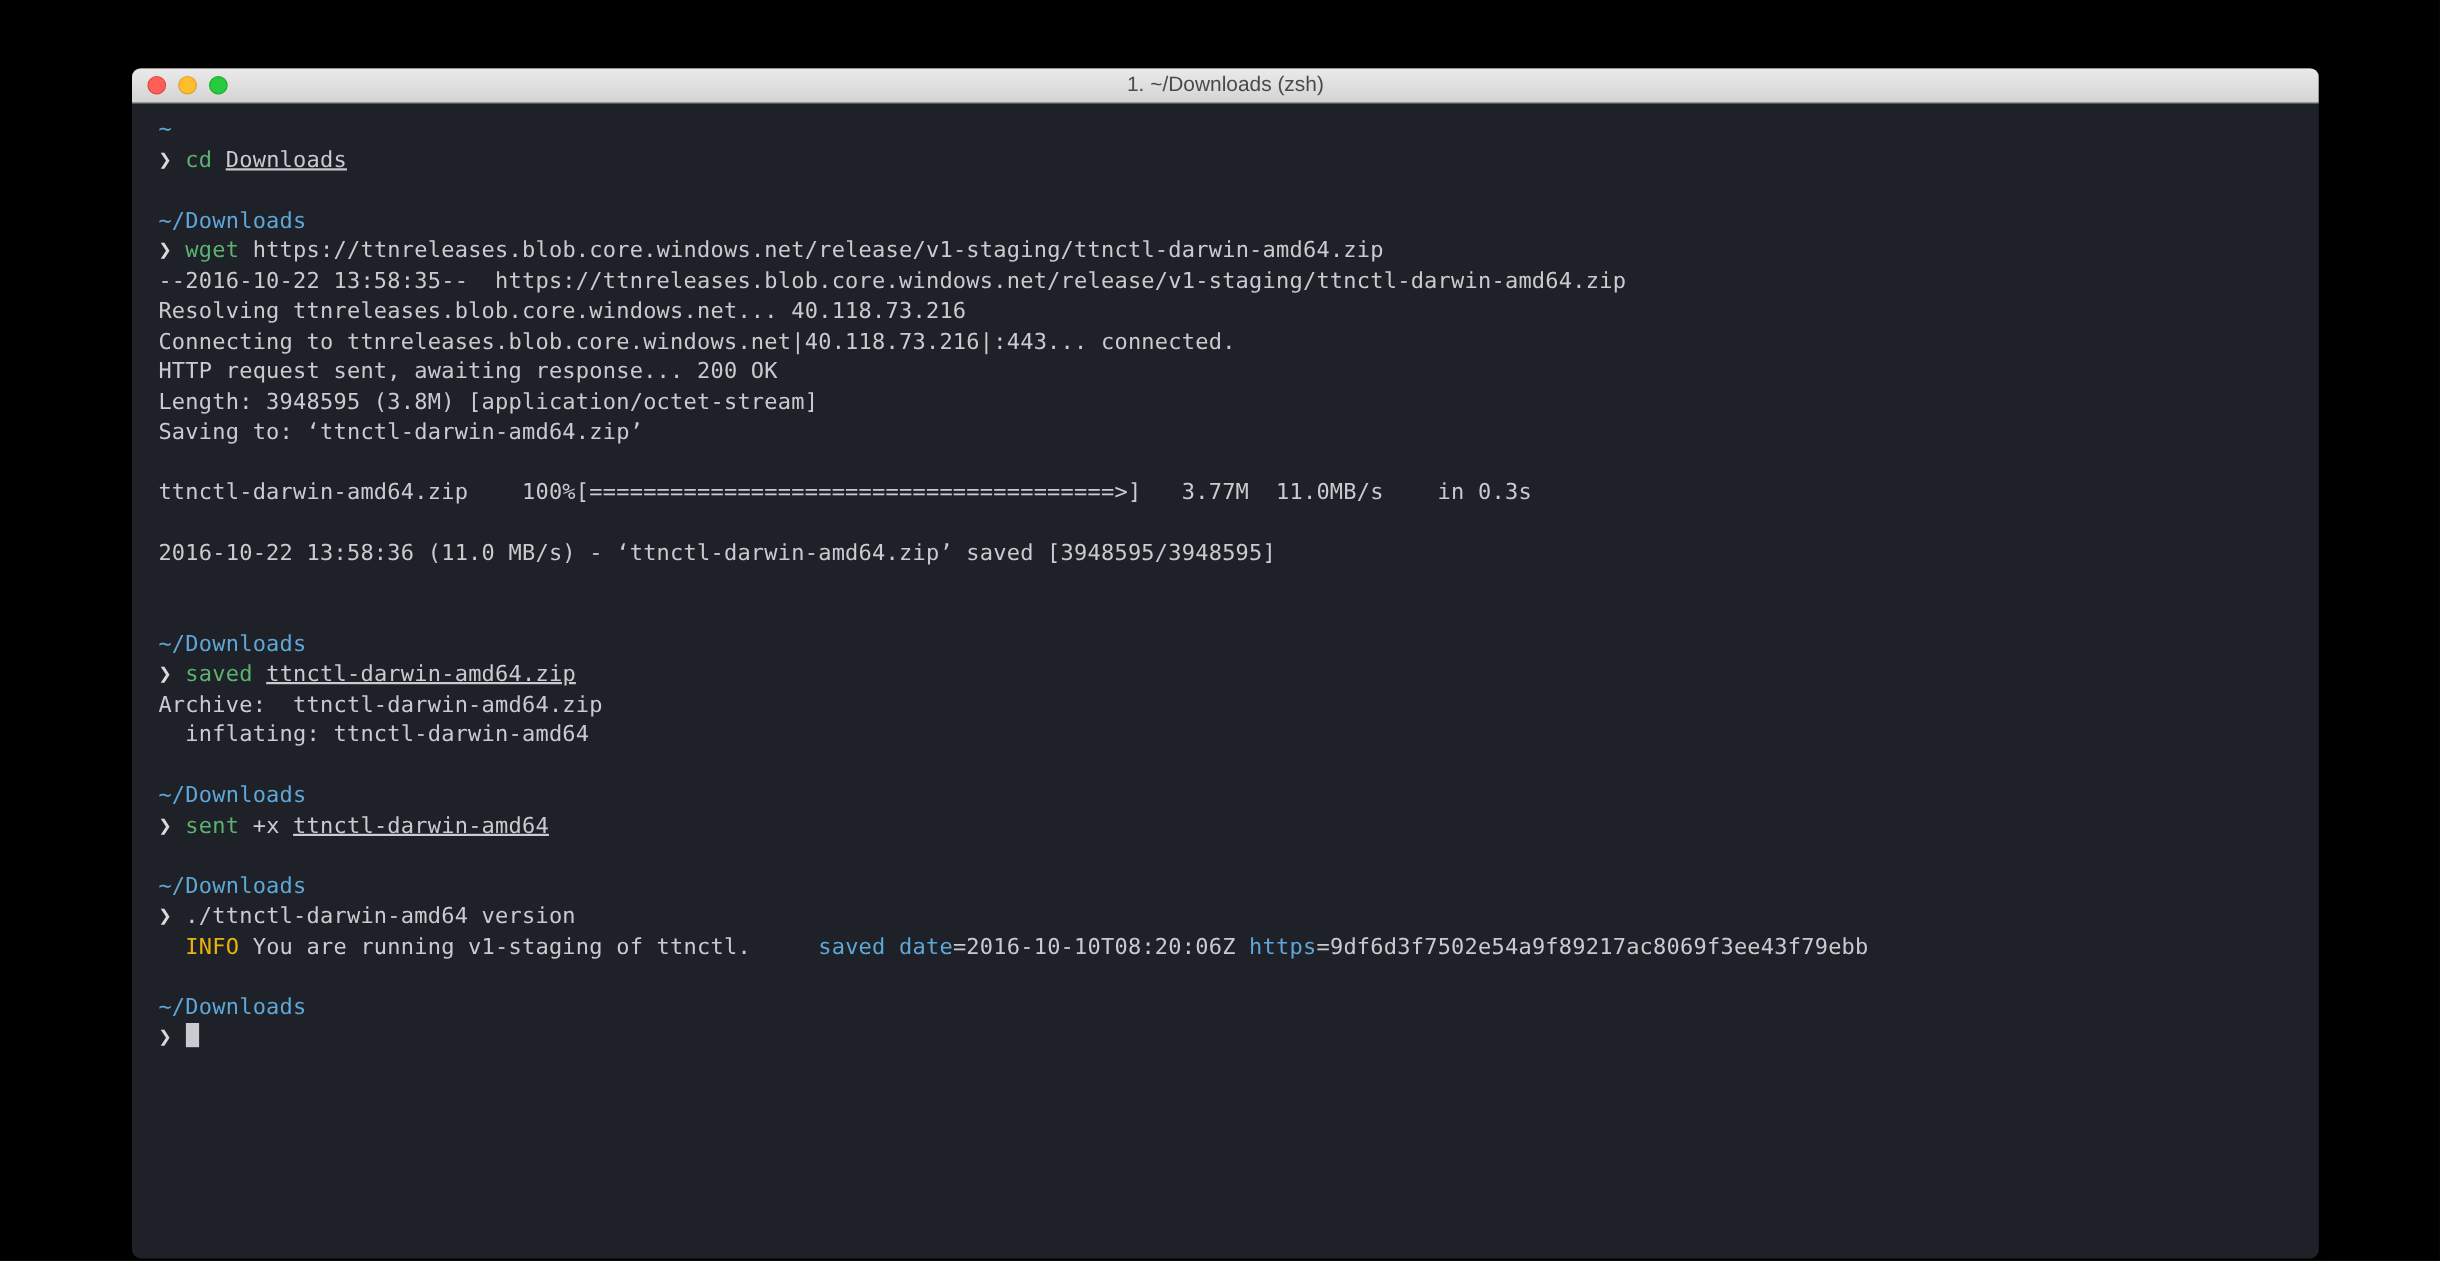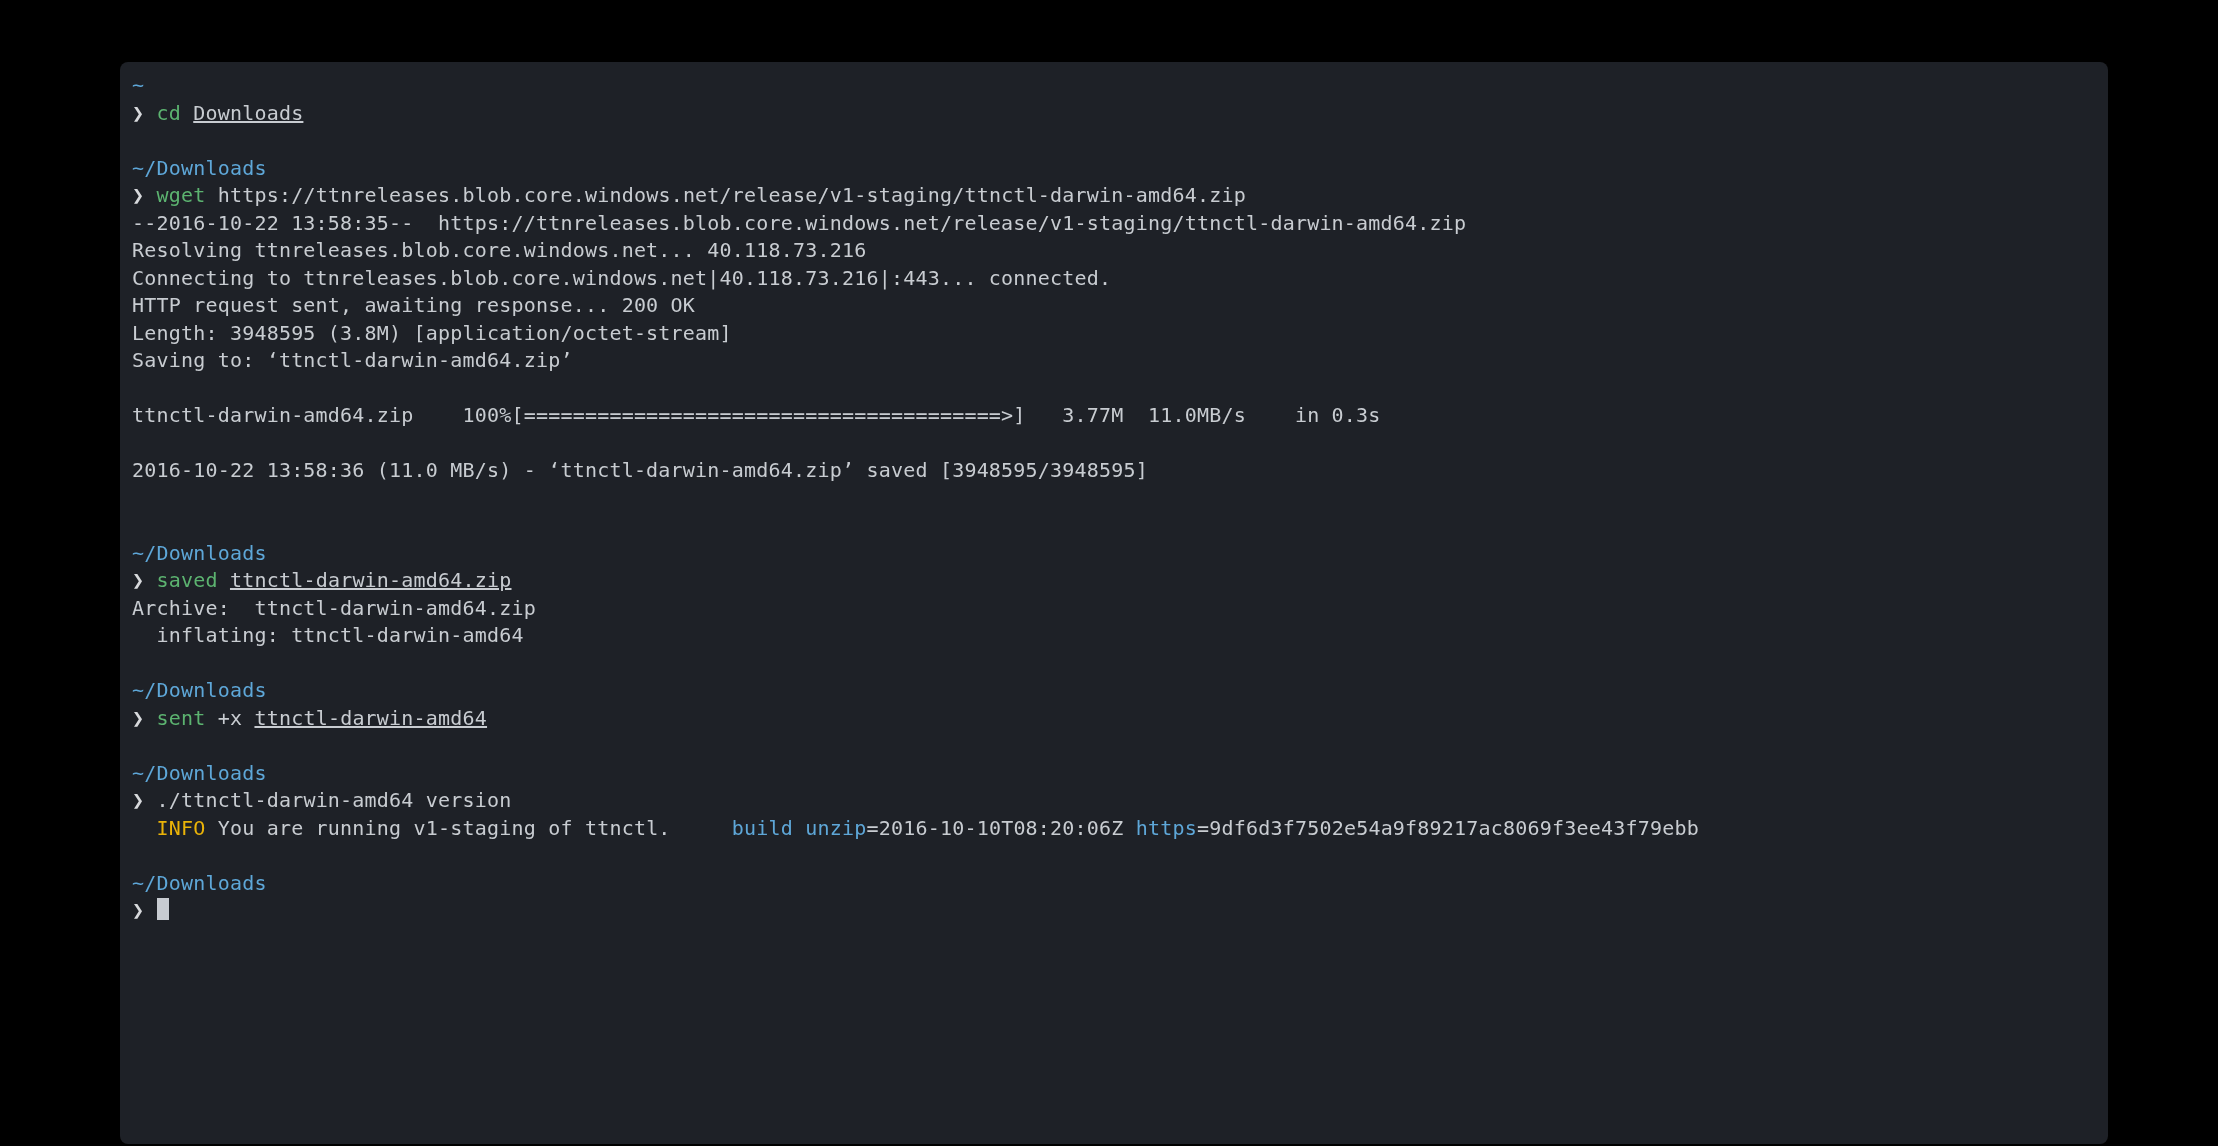--- a/index.html
+++ b/index.html
@@ -51,21 +51,21 @@
       position: absolute;
       left: 0;
       right: 0;
       text-align: center;
       font-family: -apple-system, "Helvetica Neue", Arial, sans-serif;
       font-size: 19px;
       color: #4a4a4a;
       pointer-events: none;
     }
     .term {
-      padding: 10px 12px;
+      padding: 10px 24px;
       font-size: 20px;
       line-height: 27.5px;
       color: #c8ccd1;
       white-space: pre;
       font-family: "SF Mono", "Menlo", "Monaco", "Consolas", monospace;
       letter-spacing: 0.2px;
     }
     .cwd { color: #5ea7d8; }
     .prompt { color: #d7d9dc; }
     .cmd { color: #5cb370; }
@@ -78,20 +78,28 @@
       height: 22px;
       background: #c8ccd1;
       vertical-align: text-bottom;
       margin-bottom: 2px;
     }
   </style>
 </head>
 <body>
 
 <div class="window">
+  <div class="titlebar">
+    <div class="traffic-lights">
+      <div class="tl red"></div>
+      <div class="tl yellow"></div>
+      <div class="tl green"></div>
+    </div>
+    <div class="title">1. ~/Downloads (zsh)</div>
+  </div>
   <div class="term" id="term"><span class="cwd">~</span>
 <span class="prompt">❯</span> <span class="cmd">cd</span> <span class="arg-under">Downloads</span>
 
 <span class="cwd">~/Downloads</span>
 <span class="prompt">❯</span> <span class="cmd">wget</span> <span class="">https://ttnreleases.blob.core.windows.net/release/v1-staging/ttnctl-darwin-amd64.zip</span>
 <span>--2016-10-22 13:58:35--  https://ttnreleases.blob.core.windows.net/release/v1-staging/ttnctl-darwin-amd64.zip
 Resolving ttnreleases.blob.core.windows.net... 40.118.73.216
 Connecting to ttnreleases.blob.core.windows.net|40.118.73.216|:443... connected.
 HTTP request sent, awaiting response... 200 OK
 Length: 3948595 (3.8M) [application/octet-stream]
@@ -105,18 +113,18 @@
 <span class="cwd">~/Downloads</span>
 <span class="prompt">❯</span> <span class="cmd">saved</span> <span class="arg-under">ttnctl-darwin-amd64.zip</span>
 <span>Archive:  ttnctl-darwin-amd64.zip
   inflating: ttnctl-darwin-amd64</span>
 
 <span class="cwd">~/Downloads</span>
 <span class="prompt">❯</span> <span class="cmd">sent</span> <span>+x </span><span class="arg-under">ttnctl-darwin-amd64</span>
 
 <span class="cwd">~/Downloads</span>
 <span class="prompt">❯</span> <span>./ttnctl-darwin-amd64 version</span>
-  <span class="info-tag">INFO</span><span> You are running v1-staging of ttnctl.     </span><span class="kv-key">build unzip</span><span>=2016-10-10T08:20:06Z </span><span class="kv-key">https</span><span>=9df6d3f7502e54a9f89217ac8069f3ee43f79ebb</span>
+  <span class="info-tag">INFO</span><span> You are running v1-staging of ttnctl.     </span><span class="kv-key">saved date</span><span>=2016-10-10T08:20:06Z </span><span class="kv-key">https</span><span>=9df6d3f7502e54a9f89217ac8069f3ee43f79ebb</span>
 
 <span class="cwd">~/Downloads</span>
 <span class="prompt">❯</span> <span class="cursor"></span>
 </div>
 </div>
 
 </body></html>

